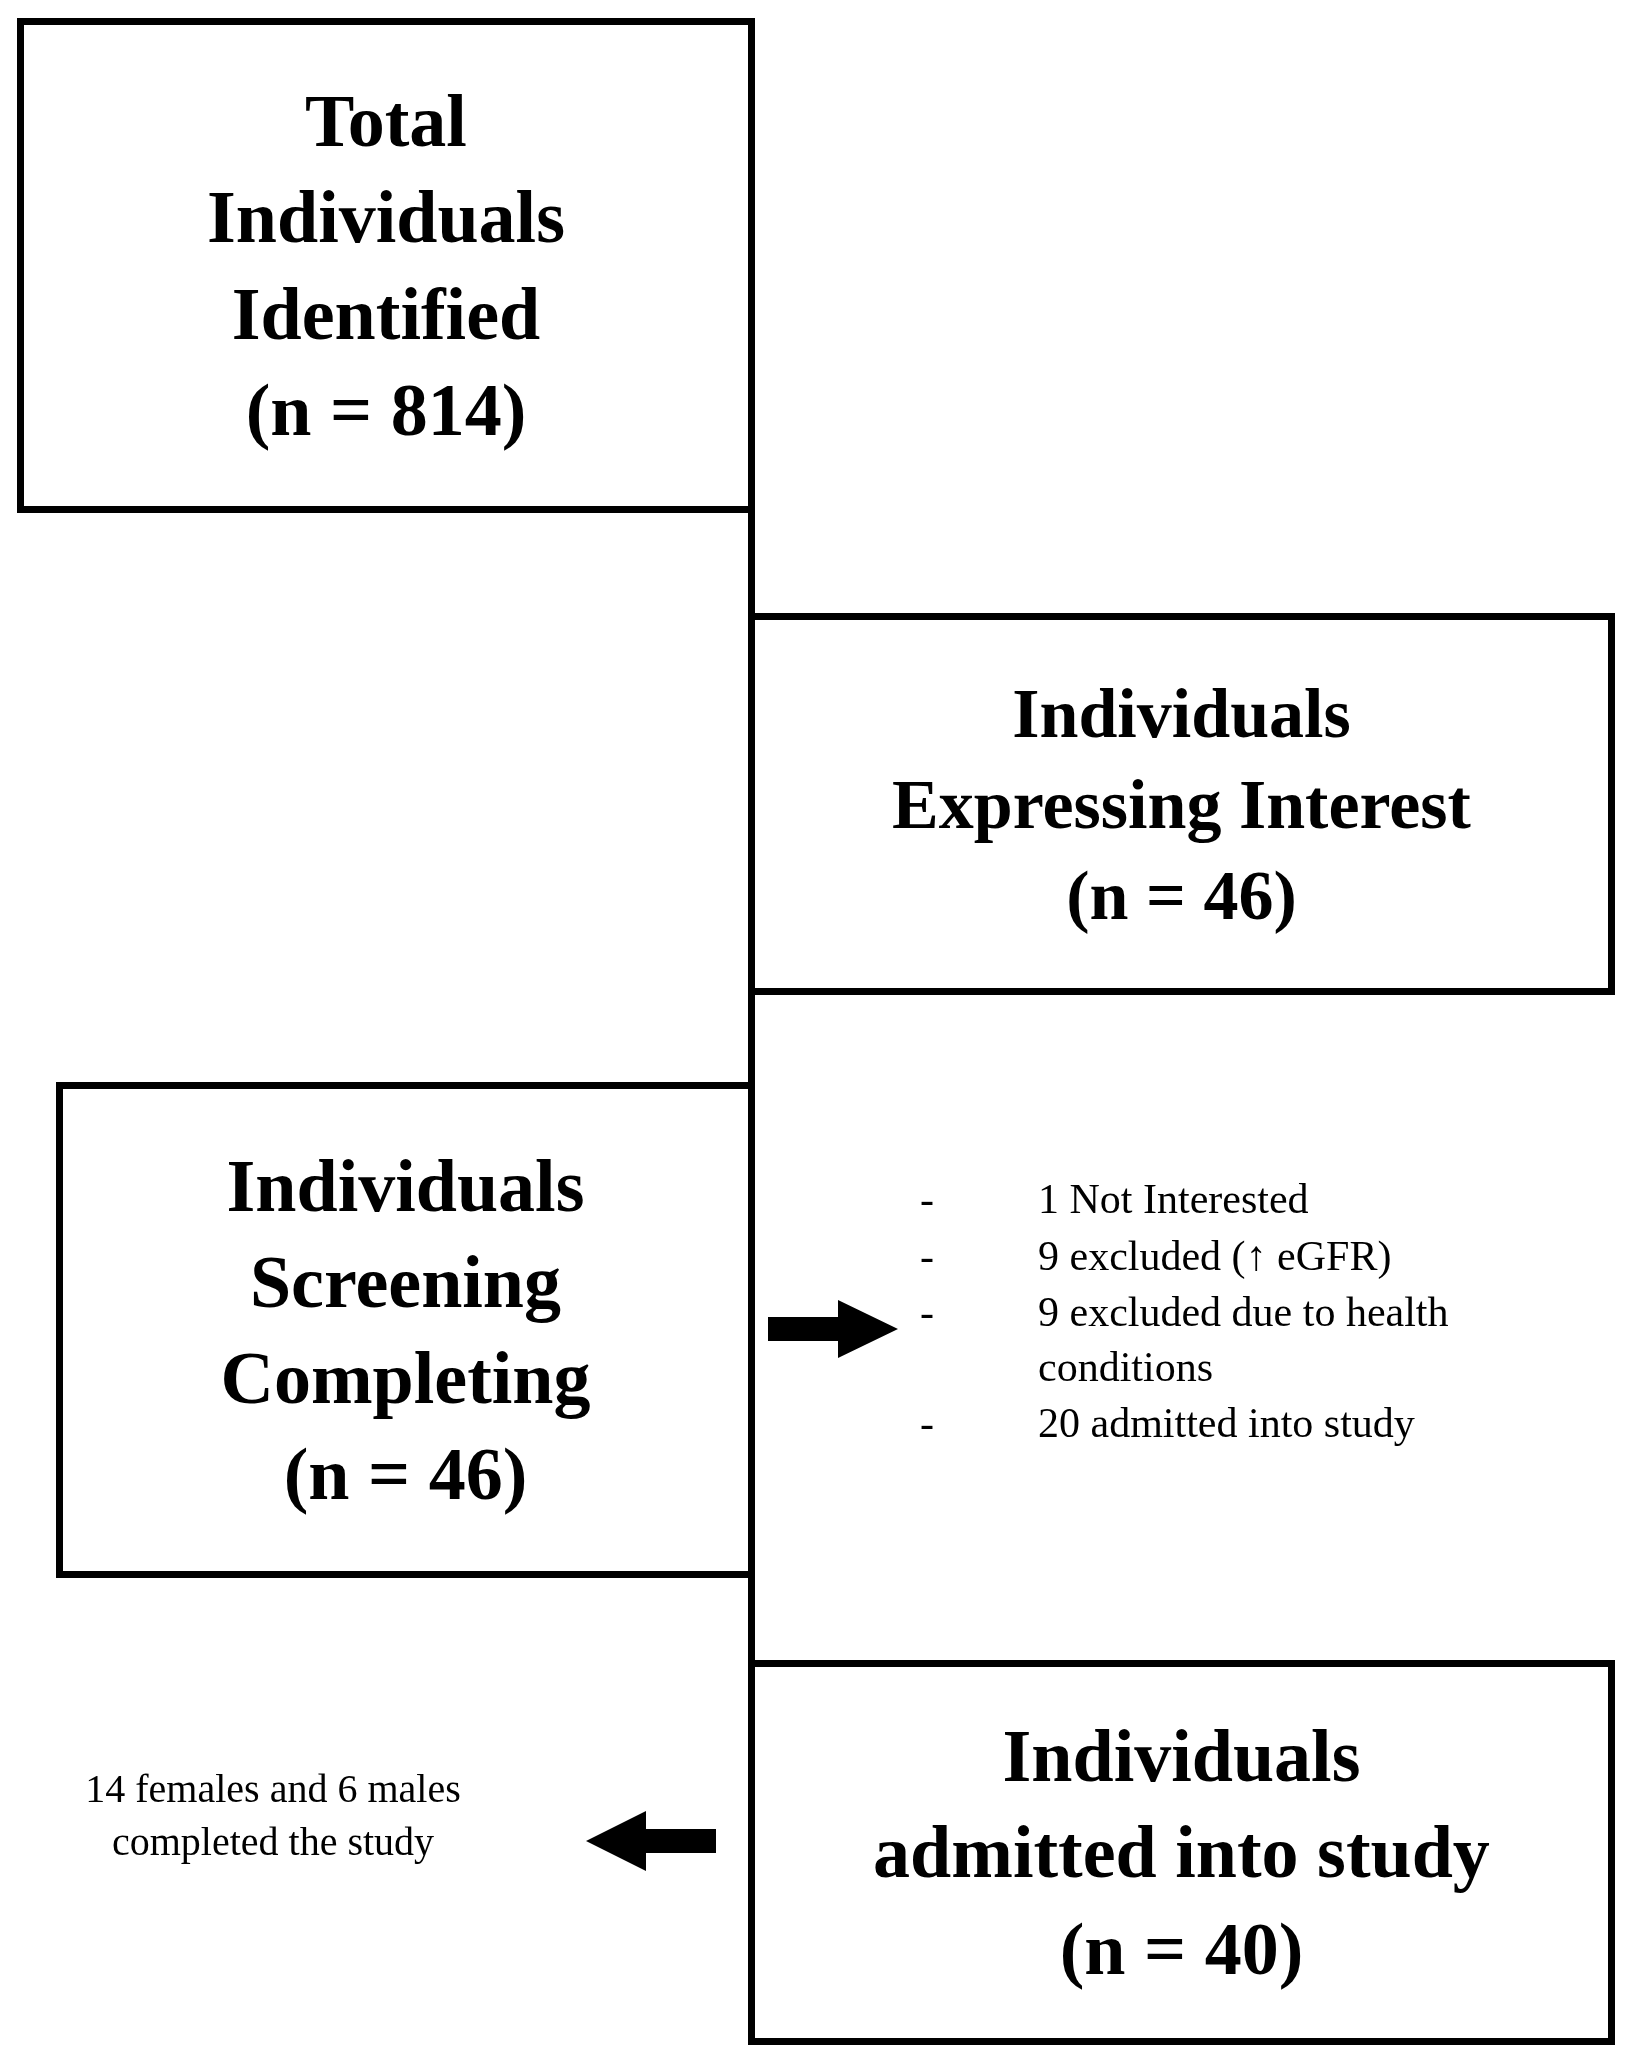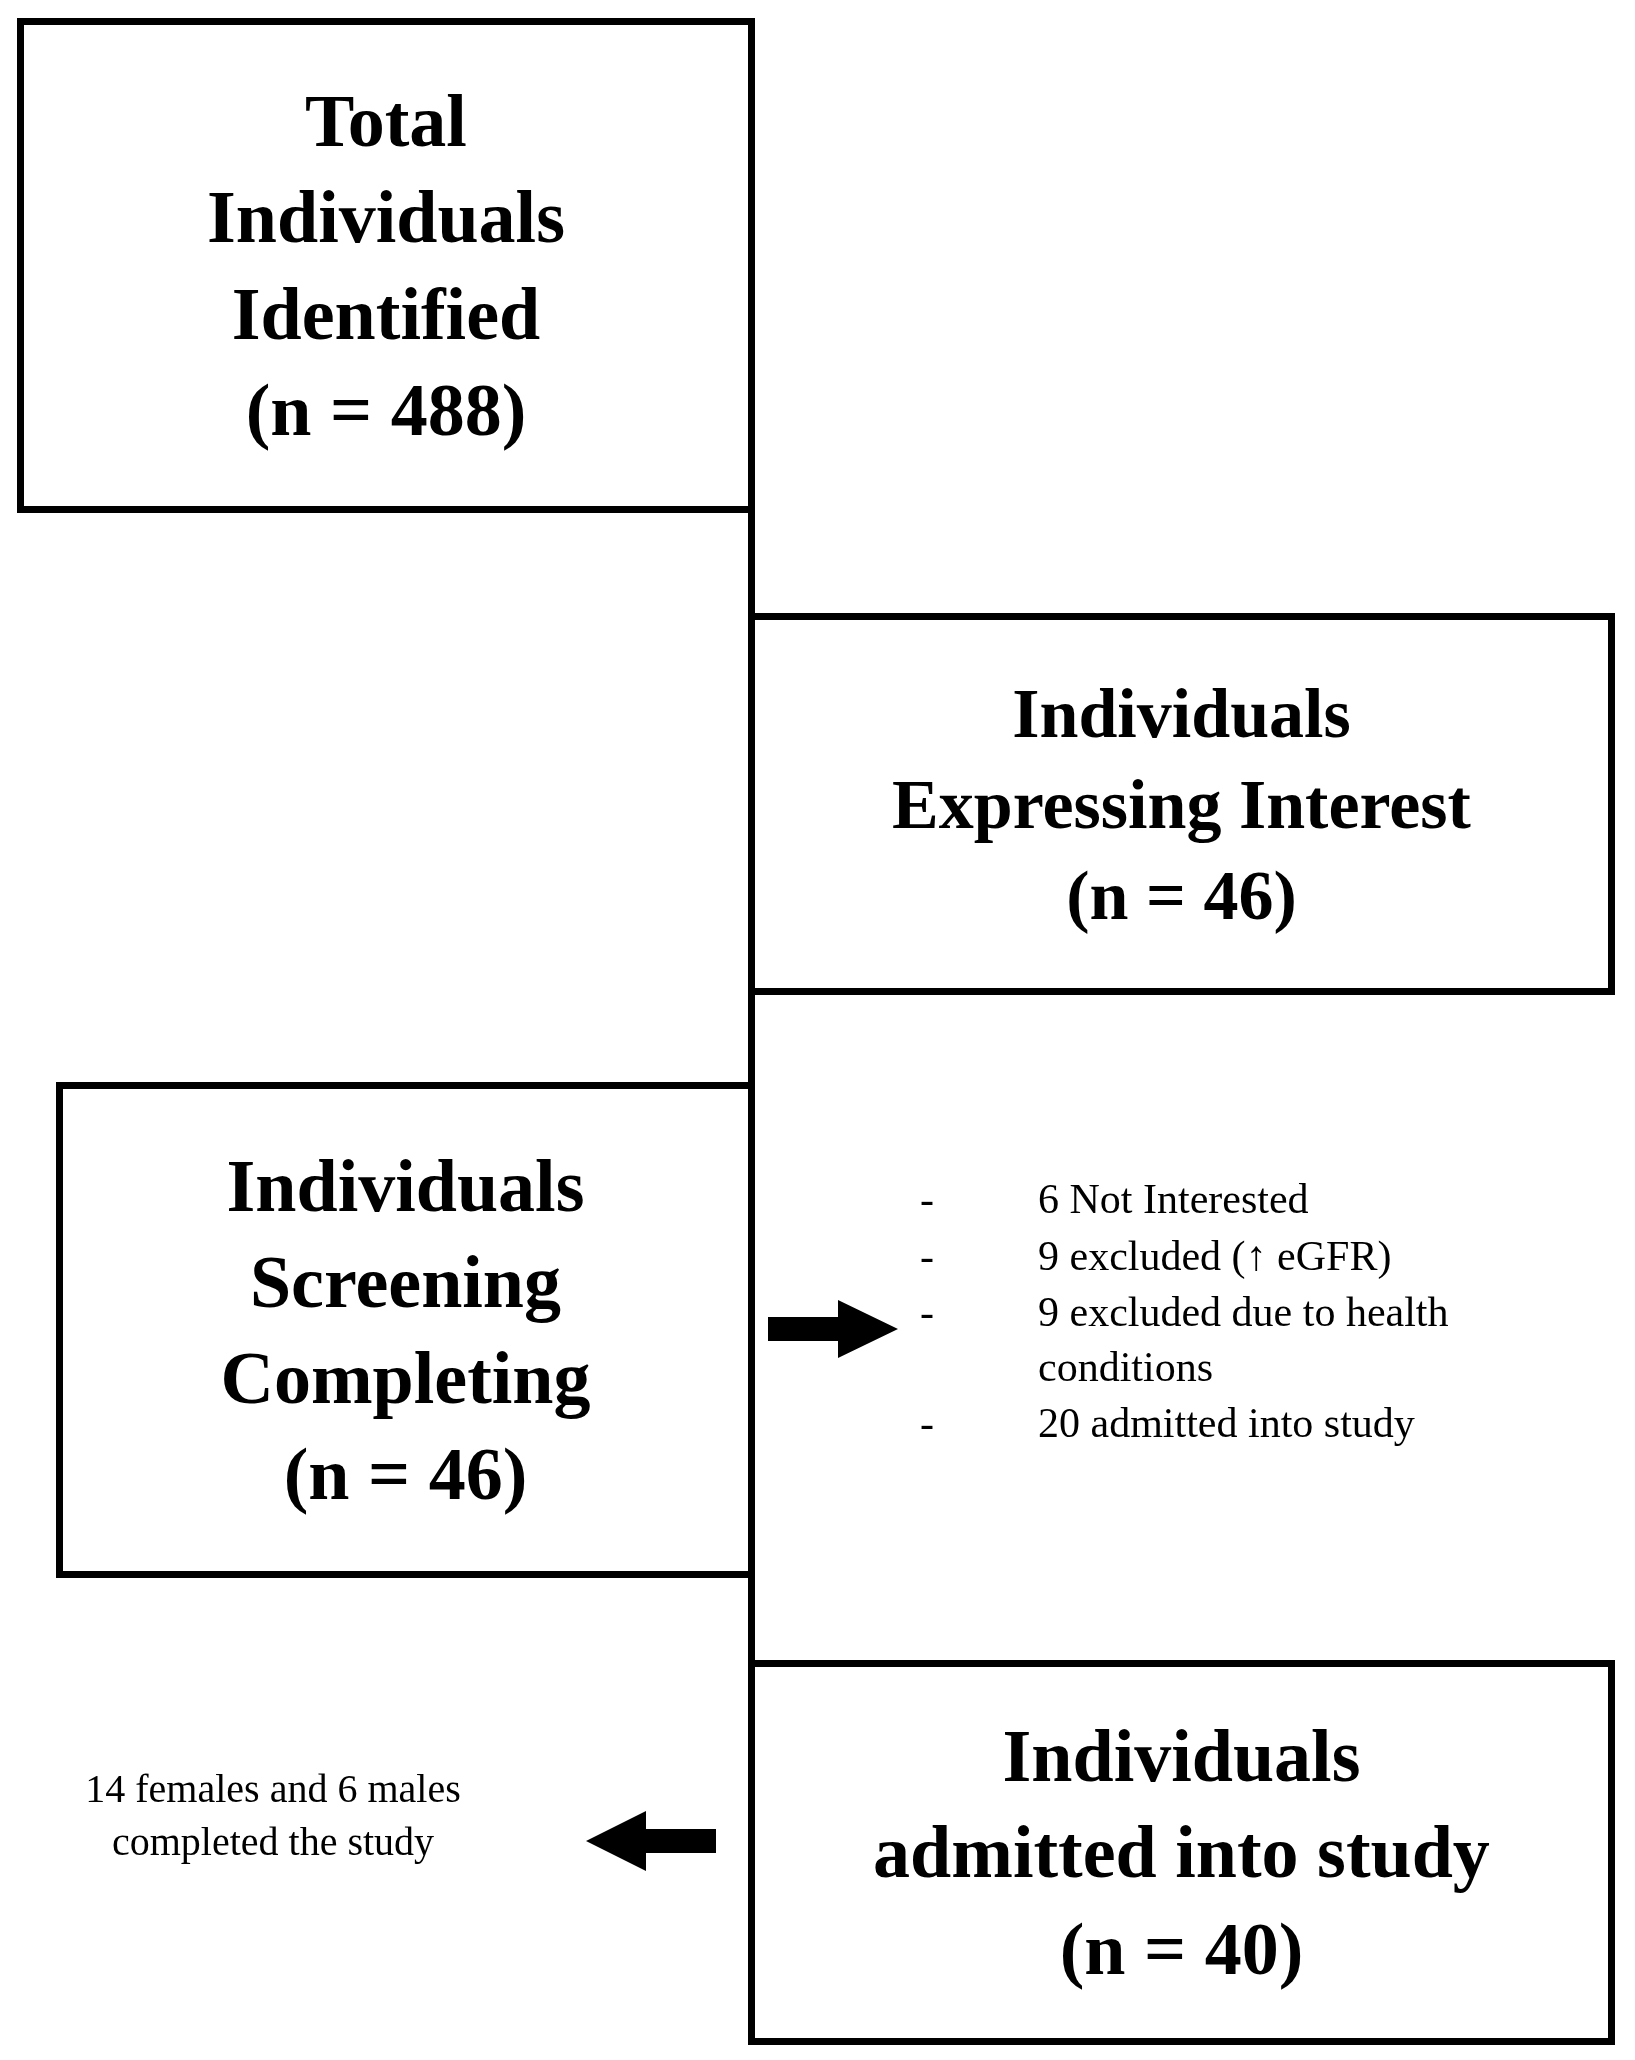--- a/index.html
+++ b/index.html
@@ -121,21 +121,21 @@
 <div id="canvas">
 
   <div class="connector" id="spine-1"></div>
   <div class="connector" id="spine-2"></div>
   <div class="connector" id="spine-3"></div>
 
   <div class="flow-box" id="box-identified">
     <span class="line">Total</span>
     <span class="line">Individuals</span>
     <span class="line">Identified</span>
-    <span class="line">(n = 488)</span>
+    <span class="line">(n = 814)</span>
   </div>
 
   <div class="flow-box" id="box-interest">
     <span class="line">Individuals</span>
     <span class="line">Expressing  Interest</span>
     <span class="line">(n = 46)</span>
   </div>
 
   <div class="flow-box" id="box-screening">
     <span class="line">Individuals</span>
@@ -154,21 +154,21 @@
     <polygon points="0,19 70,19 70,2 130,31 70,60 70,43 0,43" fill="#000000"></polygon>
   </svg>
 
   <svg class="arrow" id="arrow-completed" viewBox="0 0 130 66">
     <polygon points="130,21 60,21 60,3 0,33 60,63 60,45 130,45" fill="#000000"></polygon>
   </svg>
 
   <div id="exclusion-list">
     <div class="row">
       <span class="dash">-</span>
-      <span class="txt">6 Not Interested</span>
+      <span class="txt">1 Not Interested</span>
     </div>
     <div class="row">
       <span class="dash">-</span>
       <span class="txt">9 excluded (↑ eGFR)</span>
     </div>
     <div class="row">
       <span class="dash">-</span>
       <span class="txt">9 excluded due to health conditions</span>
     </div>
     <div class="row">

